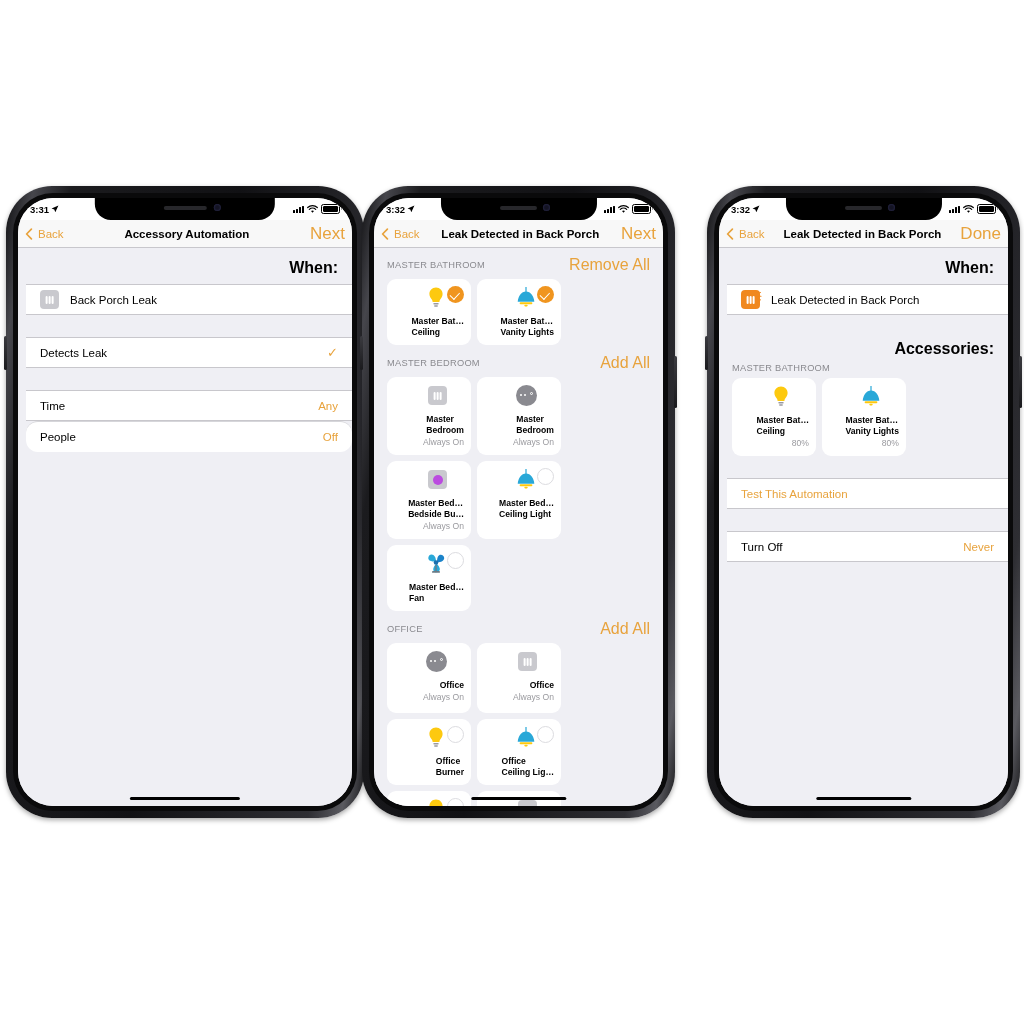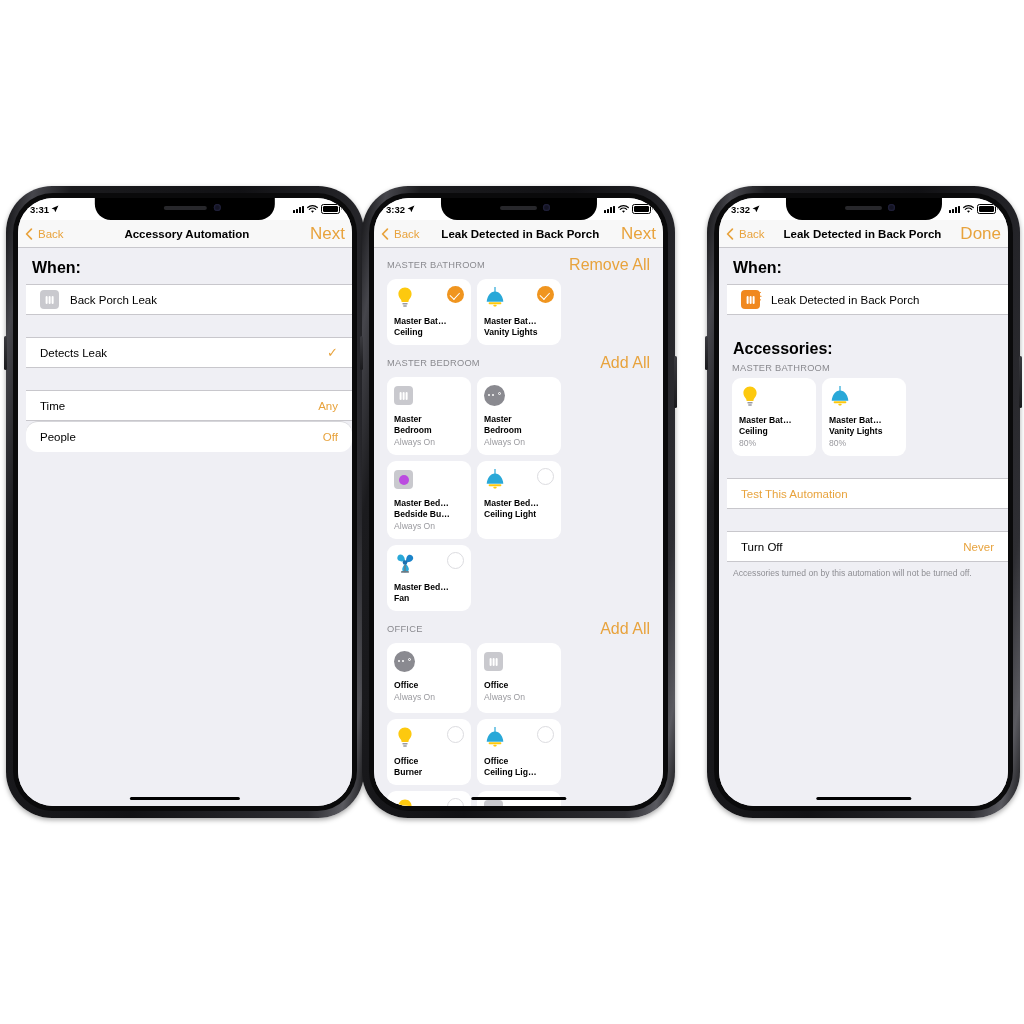--- a/index.html
+++ b/index.html
@@ -48,21 +48,21 @@
   .nav-back{display:flex;align-items:center;color:#e8a33d;font-size:11.5px;
             gap:5px;flex-shrink:0;cursor:pointer;}
   .chev{width:8px;height:12px;flex-shrink:0;}
   .nav-title{flex:1;text-align:center;font-size:11.5px;font-weight:bold;color:#000;
              white-space:nowrap;overflow:hidden;}
   .nav-action{color:#e8a33d;font-size:17px;flex-shrink:0;cursor:pointer;}
 
   .content{position:absolute;top:49px;left:0;right:0;bottom:0;background:#efeff4;overflow:hidden;}
 
   
-  .sec-title{font-size:16px;font-weight:bold;color:#000;padding:12px 14px 7px;}
+  .sec-title{font-size:16px;font-weight:bold;color:#000;padding:12px 14px 7px;text-align:right;}
   .sec-sub{font-size:9.5px;color:#000;padding:0 14px 9px;margin-top:-5px;}
   .row{background:#fff;border-top:.5px solid #c8c7cc;border-bottom:.5px solid #c8c7cc;
        min-height:31px;display:flex;align-items:center;padding:0 14px;
        font-size:11.5px;color:#000;box-sizing:border-box;margin-left:8px;}
   .row.inner{border-top:.5px solid #d6d6da;border-bottom:none;border-radius:12px;}
   .row .spacer{flex:1;}
   .row .val{color:#e8a33d;font-size:11.5px;}
   .gap{height:22px;}
   .gap-sm{height:13px;}
   .check{color:#e8a33d;font-size:13px;font-weight:bold;}
@@ -80,21 +80,21 @@
   .wave{position:absolute;right:-4px;top:2px;width:6px;height:9px;}
 
   
   .grid-head{display:flex;align-items:center;justify-content:space-between;
              padding:9px 13px 5px;}
   .grid-head .lbl{font-size:9.3px;color:#8a8a8f;letter-spacing:.25px;}
   .grid-head .act{font-size:16px;color:#e8a33d;cursor:pointer;}
   .grid{display:flex;flex-wrap:wrap;gap:6px;padding:0 13px;}
   .card{width:84px;min-height:70px;background:#fff;border-radius:9px;
         padding:7px 7px 7px;box-sizing:border-box;display:flex;flex-direction:column;
-        cursor:pointer;}
+        cursor:pointer;align-items:flex-end;}
   .card.small{min-height:62px;}
   .card-top{display:flex;align-items:flex-start;justify-content:space-between;height:26px;}
   .card-name{font-size:8.6px;font-weight:bold;color:#000;line-height:1.28;margin-top:4px;
              word-break:break-word;}
   .card-state{font-size:8.6px;color:#9a9a9f;line-height:1.28;margin-top:1px;}
   .sel{width:17px;height:17px;border-radius:50%;flex-shrink:0;}
   .sel.on{background:#f0951f;position:relative;}
   .sel.on::after{content:"";position:absolute;left:4.6px;top:4.4px;width:4.6px;height:7.6px;
                  border:solid #fff;border-width:0 1.9px 1.9px 0;transform:rotate(43deg);}
   .sel.off{border:1.3px solid #dcdce0;box-sizing:border-box;background:#fff;}
@@ -517,18 +517,17 @@
         <div style="height:22px;"></div>
         <div class="row">
           <span class="val">Test This Automation</span>
         </div>
         <div class="gap"></div>
         <div class="row">
           <span>Turn Off</span>
           <span class="spacer"></span>
           <span class="val">Never</span>
         </div>
-        <div class="footnote">Accessories turned on by this automation will not be turned off.</div>
       </div>
       <div class="home-ind"></div>
     </div>
   </div>
 </div>
 
 </body></html>

